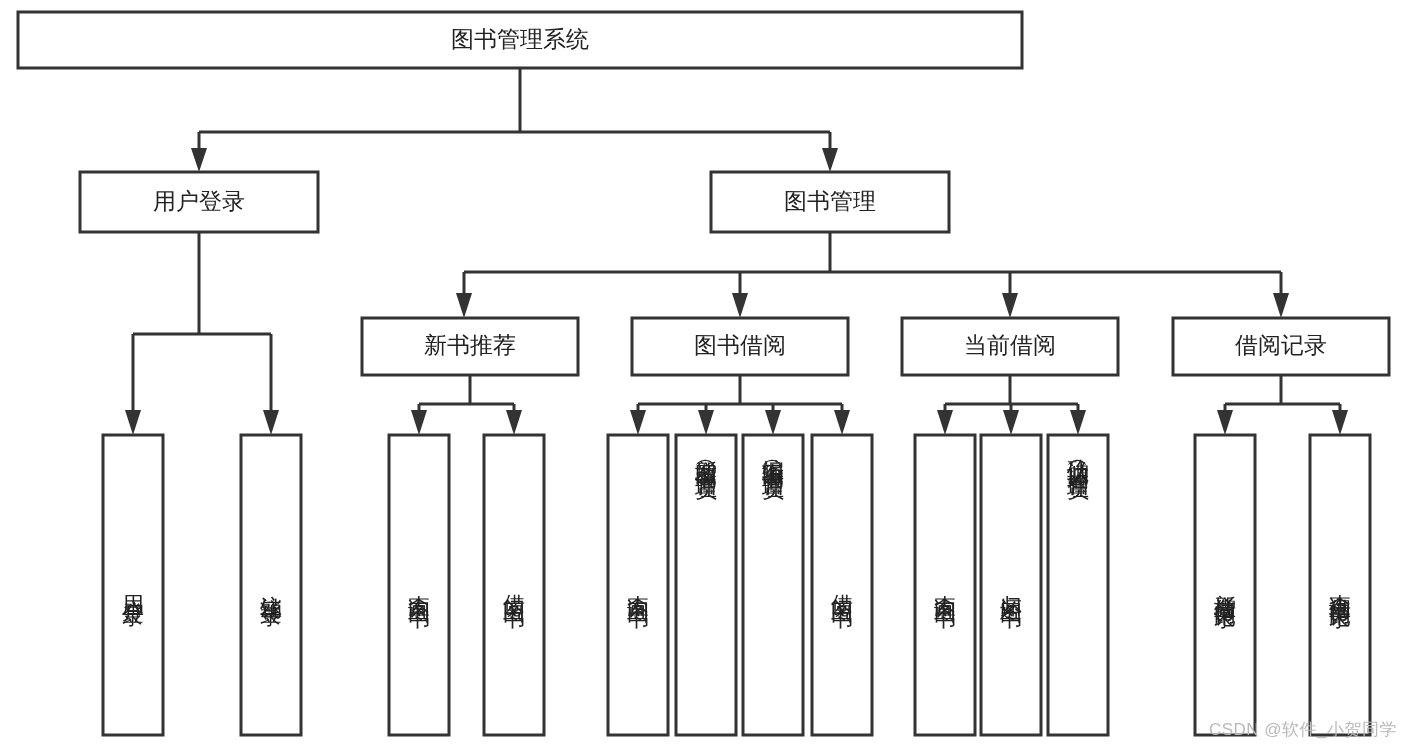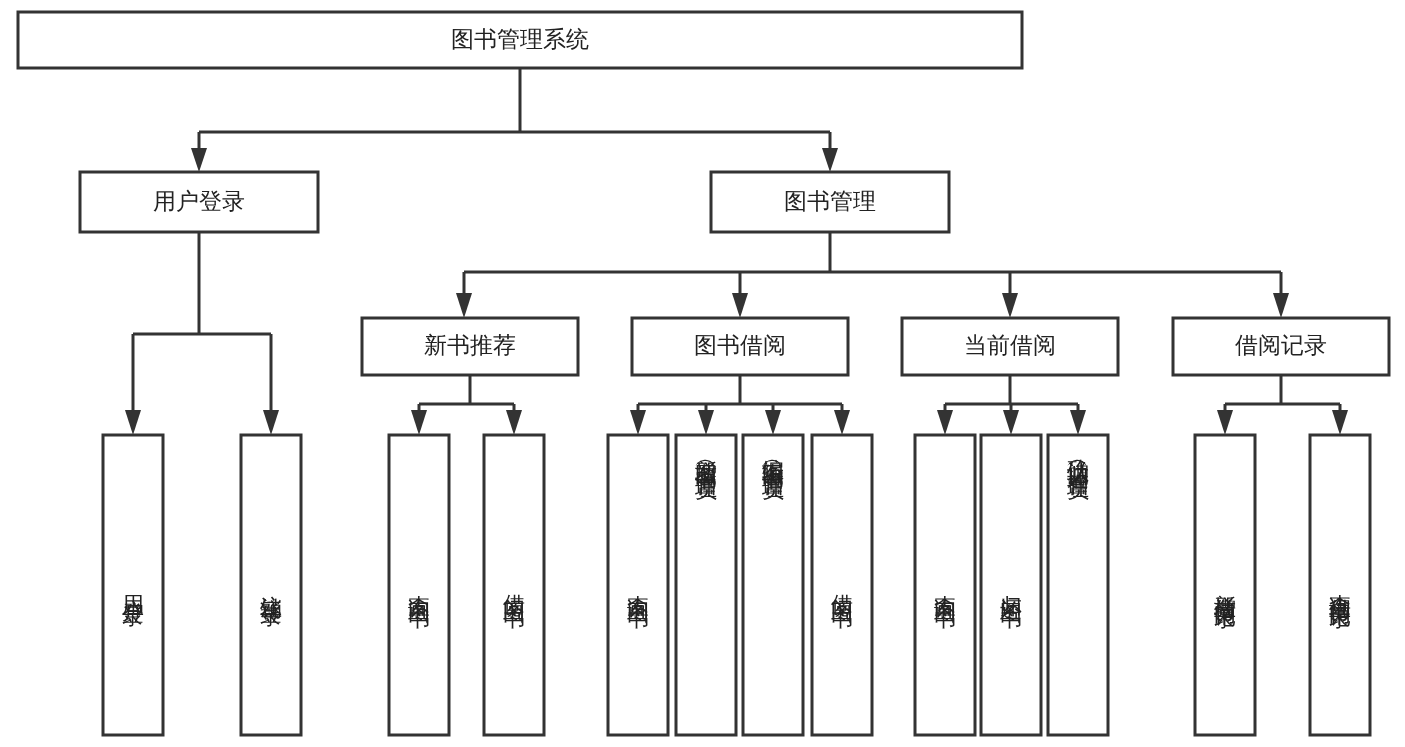--- a/index.html
+++ b/index.html
@@ -247,14 +247,15 @@
     <span style="writing-mode:vertical-rl; text-orientation:upright; letter-spacing:3px;">确认归还（管理员）</span>
   </div>
 
   <div class="node-label-v" style="left:1195px; top:435px; width:60px; height:300px; display:flex; align-items:center; justify-content:center;">
     <span style="writing-mode:vertical-rl; text-orientation:upright; letter-spacing:3px;">新增借阅记录</span>
   </div>
   <div class="node-label-v" style="left:1310px; top:435px; width:60px; height:300px; display:flex; align-items:center; justify-content:center;">
     <span style="writing-mode:vertical-rl; text-orientation:upright; letter-spacing:3px;">查询借阅记录</span>
   </div>
 
+  <div class="watermark">CSDN @软件_小贺同学</div>
 
 </div>
 
 </body></html>

